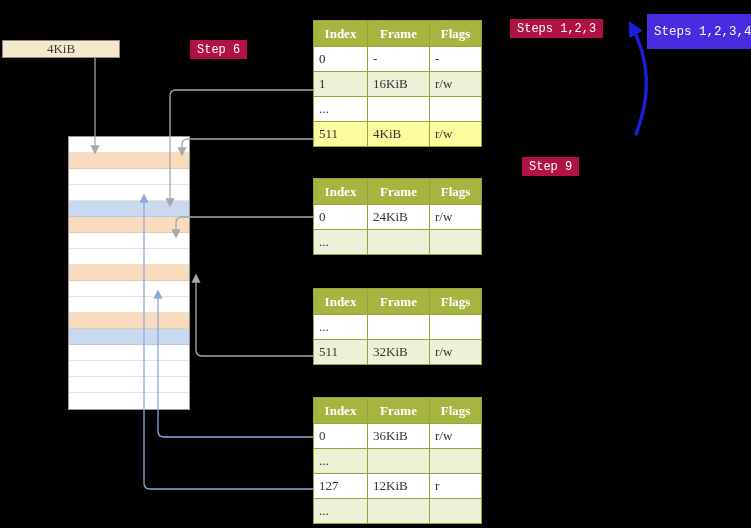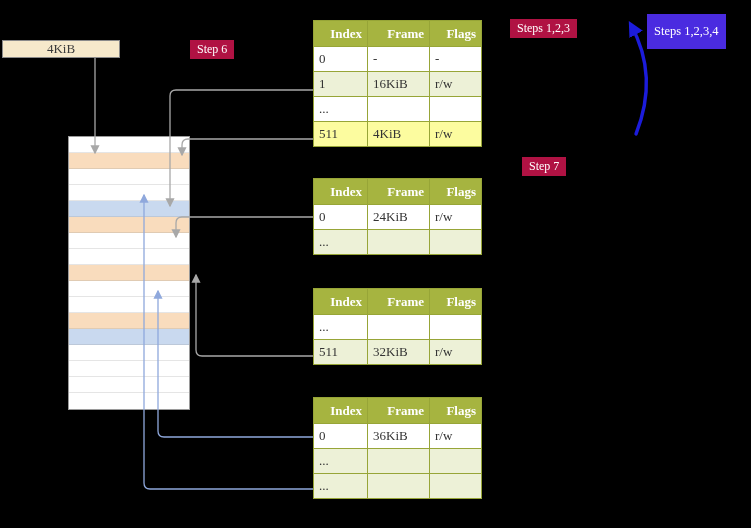--- a/index.html
+++ b/index.html
@@ -5,37 +5,37 @@
   *{margin:0;padding:0;box-sizing:border-box}
   html,body{background:#000}
   body{width:751px;height:528px;font-family:"Liberation Serif",serif}
   .canvas{position:relative;width:751px;height:528px;background:var(--bg,#000);overflow:hidden}
 
   .size-box{position:absolute;left:2px;top:40px;width:118px;height:18px;
     background:var(--cream);border:1px solid #8a8a8a;display:flex;align-items:center;
     justify-content:center;font-size:13px;color:#3a3a3a}
 
   .badge{position:absolute;height:19px;display:flex;align-items:center;padding:0 7px;
-    color:#fff;font-family:Liberation Serif, serif;font-size:12px;white-space:nowrap}
+    color:#fff;font-family:Liberation Mono, monospace;font-size:12px;white-space:nowrap}
   .badge.crimson{background:var(--crimson)}
   .badge.blue{background:var(--blue_badge);font-size:12.5px}
   #step0{left:190px;top:40px}
   #steps123{left:510px;top:19px}
   #steps1234{left:647px;top:14px;height:35px}
   #step4{left:522px;top:157px}
 
   .memory{position:absolute;left:68px;top:136px;width:122px;border:1px solid #9a9a9a;background:#fff}
   .mem-row{height:16px;border-bottom:1px solid rgba(150,150,150,.25)}
   .mem-row:last-child{border-bottom:none}
   .mem-white{background:#ffffff}
   .mem-peach{background:var(--peach)}
   .mem-blue{background:var(--mem_blue)}
 
   .ptable{position:absolute;left:313px;border-collapse:collapse;font-size:13px;color:#333;background:#fff}
-  .ptable th{background:var(--header_olive);color:#fff;font-weight:bold;text-align:right;
+  .ptable th{background:var(--header_olive);color:#fff;font-weight:bold;text-align:center;
     padding:2px 5px;height:26px;font-size:13px;border:1px solid var(--table_border)}
   .ptable td{border:1px solid var(--table_border);padding:2px 5px;height:25px;vertical-align:middle}
   .ptable th:nth-child(1),.ptable td:nth-child(1){width:54px}
   .ptable th:nth-child(2),.ptable td:nth-child(2){width:62px}
   .ptable th:nth-child(3),.ptable td:nth-child(3){width:52px}
   .row-white{background:#ffffff}
   .row-green{background:var(--row_green)}
   .row-yellow{background:var(--row_yellow)}
   #t1{top:20px}#t2{top:178px}#t3{top:288px}#t4{top:397px}
 
@@ -53,21 +53,21 @@
 
 <div class="canvas">
 
   <div class="size-box">
     <span>4KiB</span>
   </div>
 
   <div class="badge crimson" id="step0">Step 6</div>
   <div class="badge crimson" id="steps123">Steps 1,2,3</div>
   <div class="badge blue" id="steps1234">Steps 1,2,3,4</div>
-  <div class="badge crimson" id="step4">Step 7</div>
+  <div class="badge crimson" id="step4">Step 9</div>
 
   <div class="memory">
       <div class="mem-row mem-white"></div>
       <div class="mem-row mem-peach"></div>
       <div class="mem-row mem-white"></div>
       <div class="mem-row mem-white"></div>
       <div class="mem-row mem-blue"></div>
       <div class="mem-row mem-peach"></div>
       <div class="mem-row mem-white"></div>
       <div class="mem-row mem-white"></div>
@@ -166,20 +166,25 @@
       <tbody>
         <tr class="row-white">
           <td>0</td>
           <td>36KiB</td>
           <td>r/w</td>
         </tr>
         <tr class="row-green">
           <td>...</td>
           <td></td>
           <td></td>
+        </tr>
+        <tr class="row-white">
+          <td>127</td>
+          <td>12KiB</td>
+          <td>r</td>
         </tr>
         <tr class="row-green">
           <td>...</td>
           <td></td>
           <td></td>
         </tr>
       </tbody>
   </table>
 
   <svg class="arrows" width="751" height="528" viewBox="0 0 751 528">

